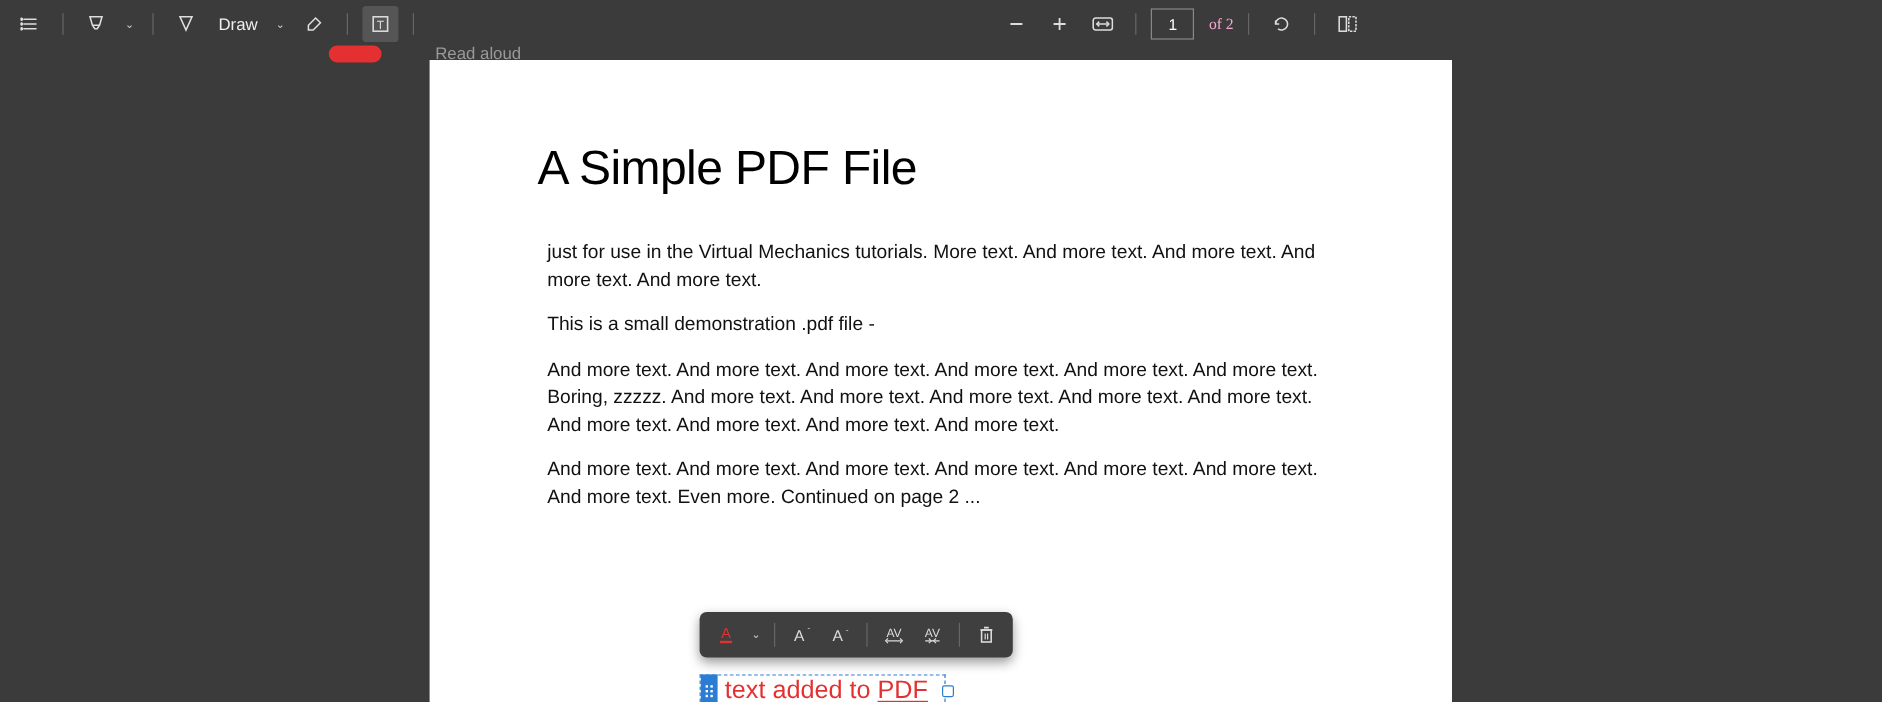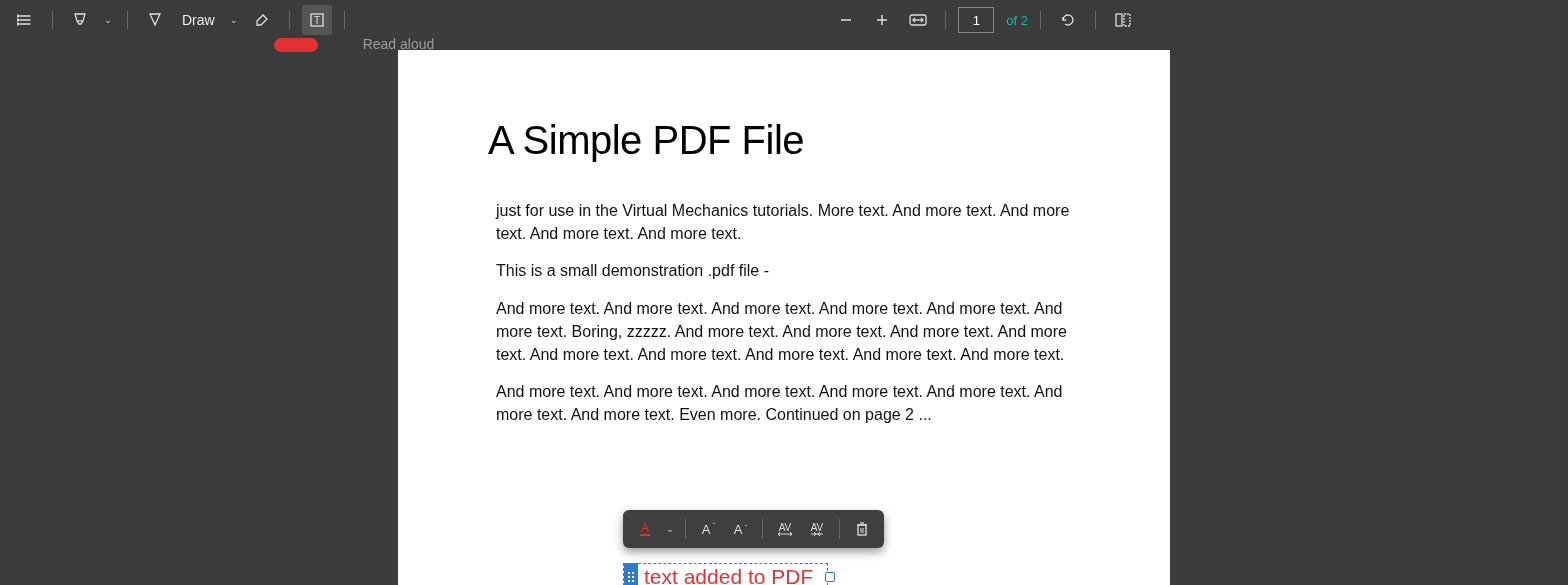--- a/index.html
+++ b/index.html
@@ -33,27 +33,27 @@
 .tb-label { font-size: 14px; color: #eee; padding: 0 6px; text-align: right; }
 .tb-label.muted { color: #999; margin-top: 48px; }
 .red-pill {
   position: absolute; left: 274px; top: 38px;
   width: 44px; height: 14px; background: #e43030; border-radius: 8px;
 }
 .page-input {
   width: 36px; height: 26px; background: transparent;
   border: 1px solid #888; color: #fff; text-align: center; font-size: 13px;
 }
-.page-total { font-size: 13px; color: #14b8a6; padding-left: 6px; }
+.page-total { font-size: 13px; color: #f9a8d4; padding-left: 6px; font-family: Liberation Serif, serif; }
 .viewport {
   position: absolute; top: 50px; left: 0; right: 0; bottom: 0;
   display: flex; justify-content: center;
 }
 .pdf-page {
-  width: 772px; background: #fff; margin-top: 0;
+  width: 852px; background: #fff; margin-top: 0;
   padding: 68px 90px 40px 90px;
   position: relative;
 }
 .doc-title {
   font-family: Arial, Helvetica, sans-serif;
   font-size: 40px; font-weight: 500; color: #000;
   margin-bottom: 36px;
   letter-spacing: -0.5px;
 }
 .doc-body {

